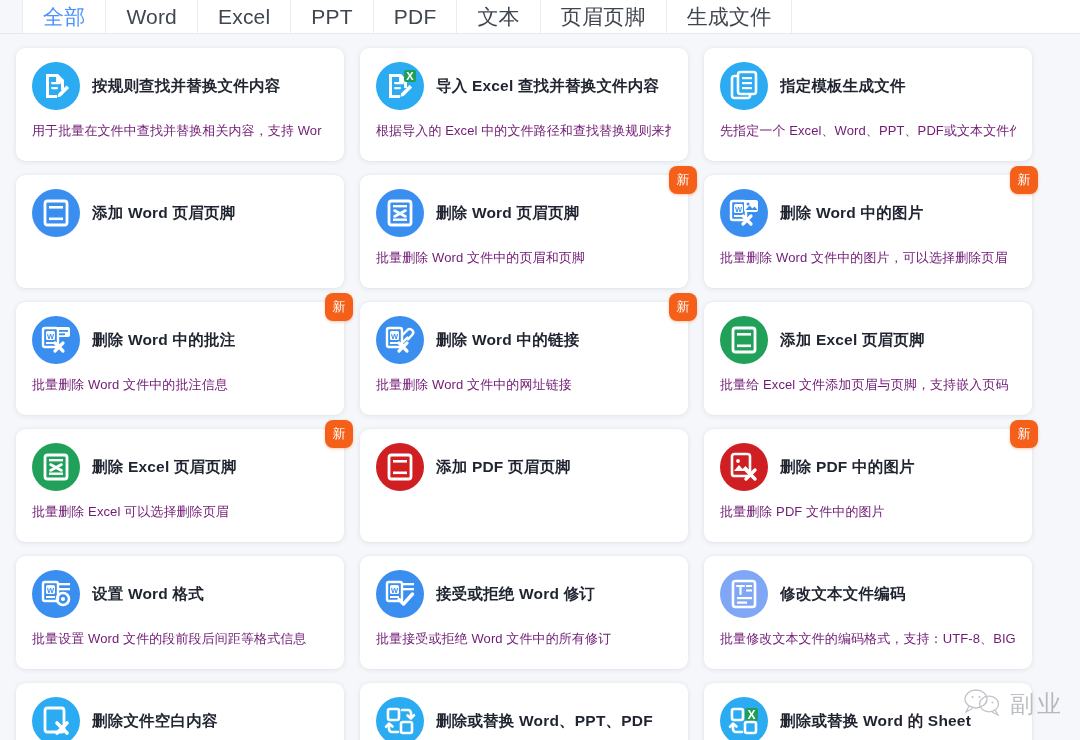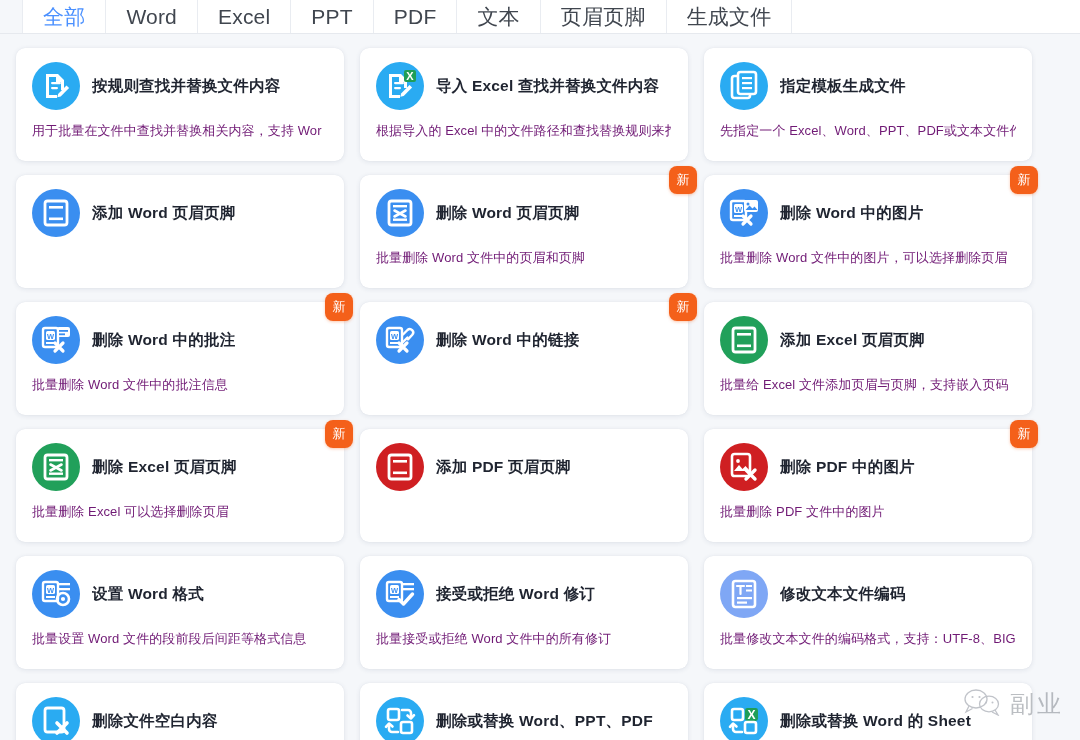--- a/index.html
+++ b/index.html
@@ -253,20 +253,21 @@
               <rect x="14" y="15" width="9" height="9" rx="1.6" fill="#ffffff"></rect>
               <text x="18.5" y="22.8" font-size="7.5" font-family="Liberation Sans, sans-serif" font-weight="bold" fill="#3a8ef0" text-anchor="middle">W</text>
               <rect x="14" y="26" width="9" height="2" fill="#ffffff"></rect>
               <path d="M27 18.5l4.5-4.5a3.4 3.4 0 014.8 4.8L32 23.3" fill="none" stroke="#ffffff" stroke-width="2.4" stroke-linecap="round"></path>
               <path d="M31.5 21.5l-4.5 4.5" fill="none" stroke="#ffffff" stroke-width="2.4" stroke-linecap="round"></path>
               <path d="M23 27l8 8M31 27l-8 8" stroke="#ffffff" stroke-width="3.2" stroke-linecap="round"></path>
             </svg>
           </div>
           <div class="card-title">删除 Word 中的链接</div>
         </div>
+        <div class="card-desc">批量删除 Word 文件中的网址链接</div>
         <div class="badge-new">新</div>
       </div>
       <div class="card col3">
         <div class="card-head">
           <div class="icon-wrap">
             <svg width="48" height="48" viewBox="0 0 48 48">
               <circle cx="24" cy="24" r="24" fill="#21a05a"></circle>
               <rect x="13" y="12" width="22" height="24" rx="2.6" fill="none" stroke="#ffffff" stroke-width="2.8"></rect>
               <rect x="17" y="17" width="14" height="2.6" fill="#ffffff"></rect>
               <rect x="17" y="28.5" width="14" height="2.6" fill="#ffffff"></rect>

